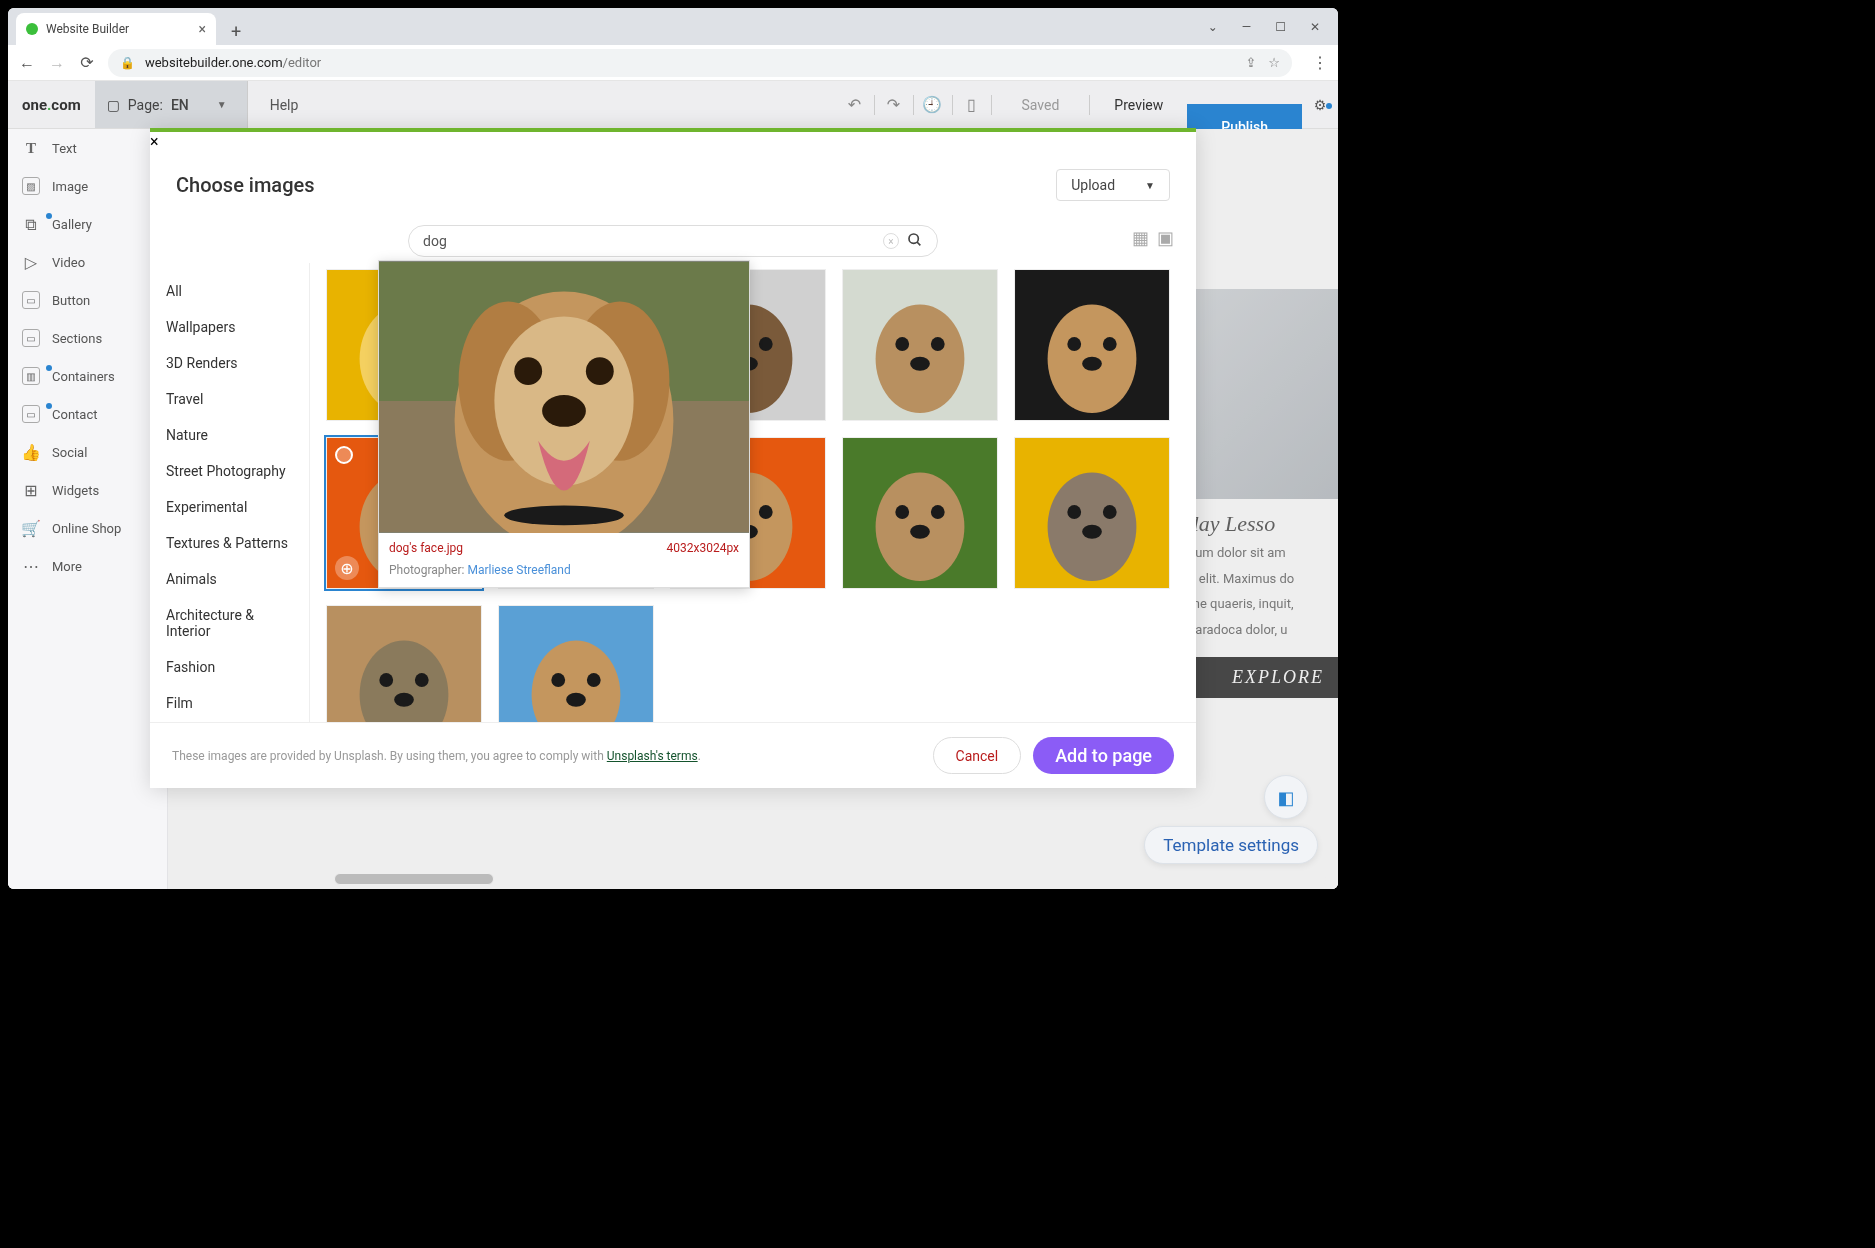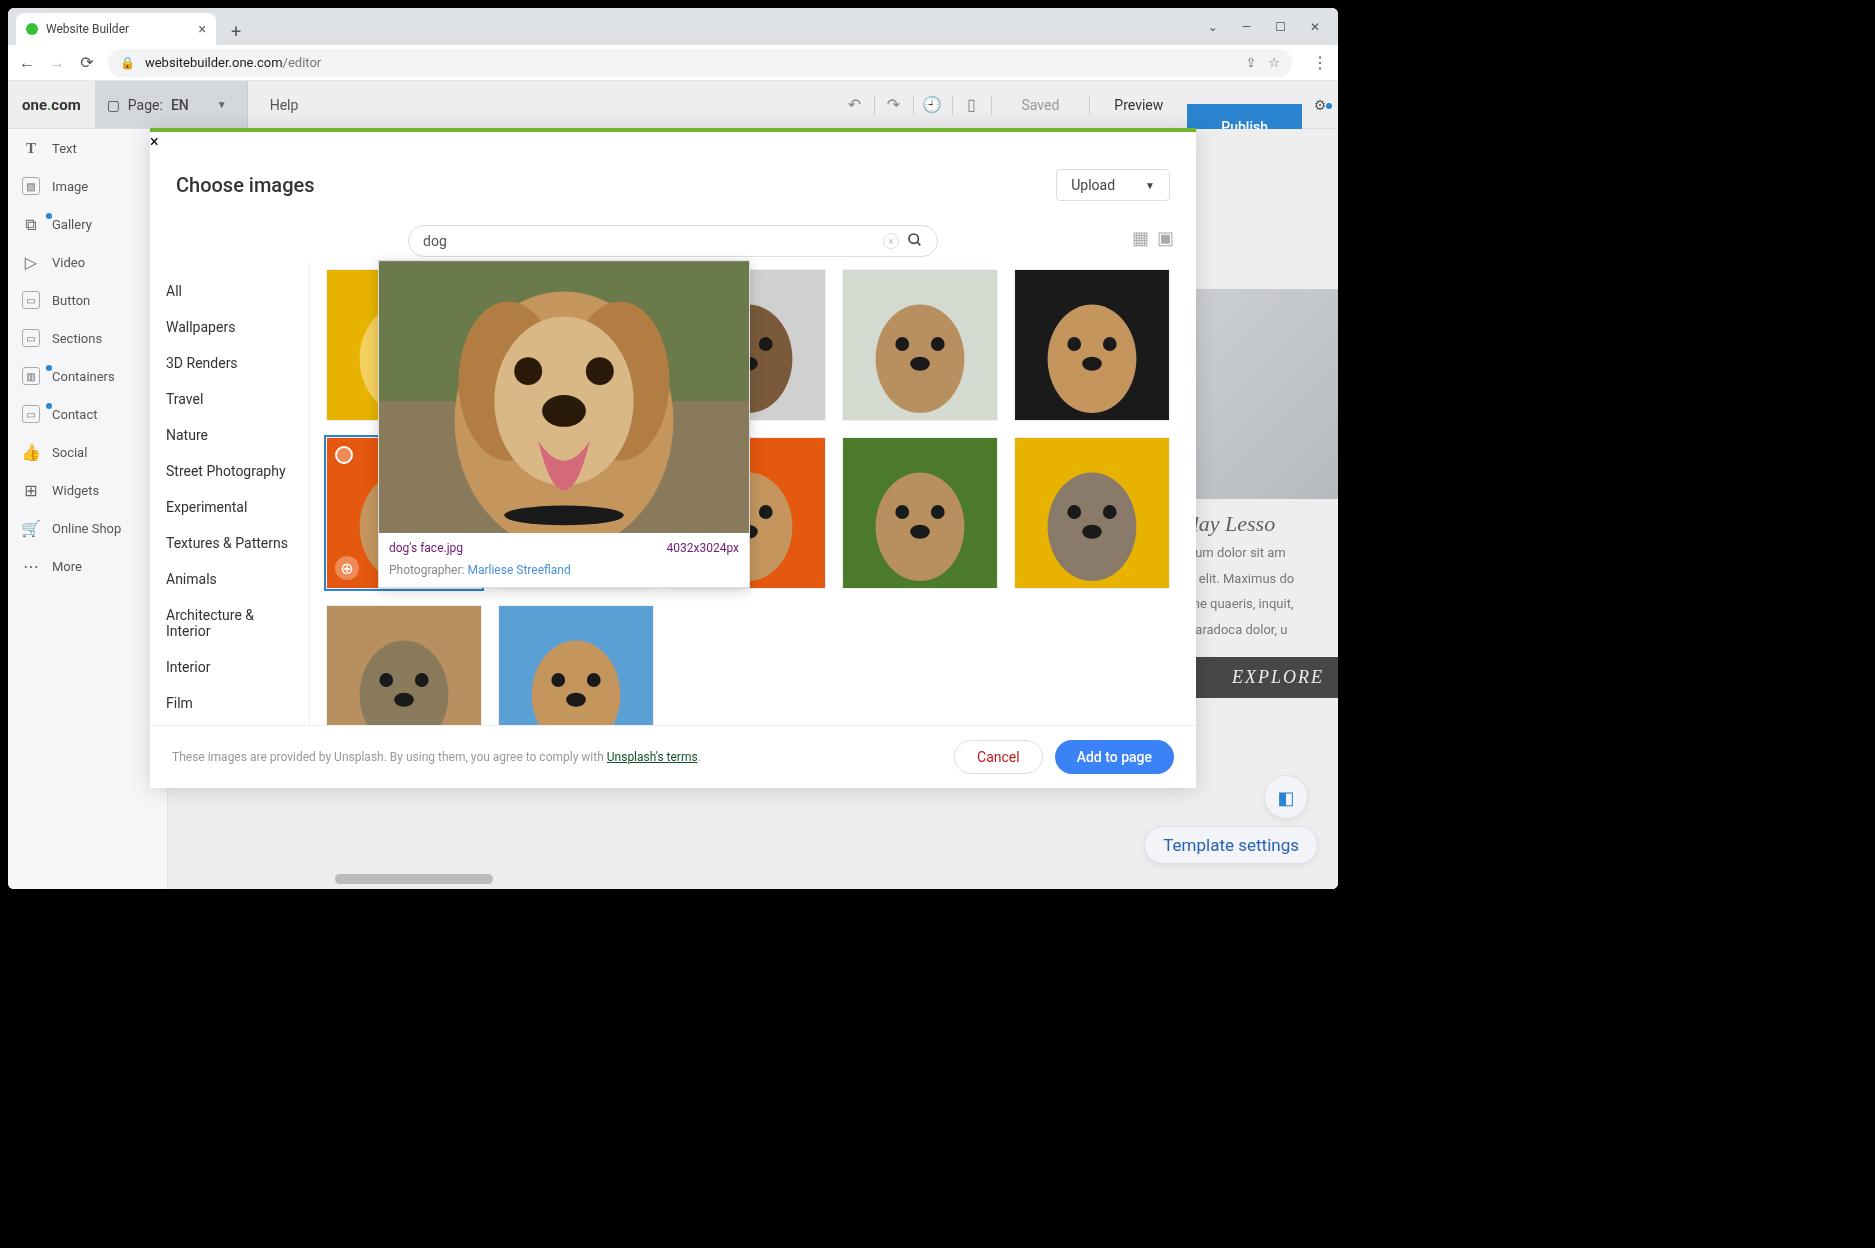--- a/index.html
+++ b/index.html
@@ -74,30 +74,30 @@
   .grid { flex:1; padding:6px 16px; overflow:auto; display:flex; flex-wrap:wrap; gap:16px; align-content:flex-start; }
   .thumb { width:156px; height:152px; border:1px solid #eee; display:flex; align-items:center; justify-content:center; overflow:hidden; position:relative; background:#f8f8f8; }
   .thumb svg { width:100%; height:100%; }
   .thumb.selected { outline:2px solid #2a84d0; }
   .thumb .badge-free { position:absolute; bottom:8px; right:8px; background:#2a84d0; color:#fff; font-size:11px; font-weight:bold; padding:3px 10px; border-radius:12px; }
   .thumb .zoom { position:absolute; bottom:8px; left:8px; width:24px; height:24px; background:rgba(255,255,255,0.3); border-radius:50%; display:flex; align-items:center; justify-content:center; color:#fff; }
   .thumb .checkcirc { position:absolute; top:8px; left:8px; width:18px; height:18px; border-radius:50%; border:2px solid #fff; background:rgba(255,255,255,0.3); }
   
   .preview-pop { position:absolute; left:370px; top:252px; width:372px; background:#fff; border:1px solid #ddd; box-shadow:0 3px 12px rgba(0,0,0,0.18); z-index:50; }
   .preview-pop .pimg { width:100%; height:272px; background:#888; }
-  .preview-pop .pmeta { padding:8px 10px; display:flex; justify-content:space-between; font-size:12px; color:#701a75; }
+  .preview-pop .pmeta { padding:8px 10px; display:flex; justify-content:space-between; font-size:12px; color:#b91c1c; }
   .preview-pop .pcred { padding:0 10px 10px; font-size:12px; color:#888; }
   .preview-pop .pcred a { color:#4a90d9; text-decoration:none; }
   
   .modalfoot { border-top:1px solid #eee; padding:14px 22px; display:flex; align-items:center; }
   .modalfoot .credit { font-size:12px; color:#999; }
   .modalfoot .credit a { color:#14532d; text-decoration:underline; }
   .modalfoot .btns { margin-left:auto; display:flex; gap:12px; }
   .btn-cancel { border:1px solid #ddd; background:#fff; border-radius:20px; padding:8px 22px; font-size:14px; color:#b91c1c; cursor:pointer; }
-  .btn-primary { border:none; background:#3b82f6; color:#fff; border-radius:20px; padding:8px 22px; font-size:14px; font-weight:500; cursor:pointer; }
+  .btn-primary { border:none; background:#8b5cf6; color:#fff; border-radius:20px; padding:8px 22px; font-size:18px; font-weight:500; cursor:pointer; }
 </style>
 </head>
 <body>
 
 <div class="frame">
 
   <div class="tabbar">
     <div class="tab">
       <div class="favicon"></div>
       <span>Website Builder</span>
@@ -262,21 +262,21 @@
           <div class="cat">All</div>
           <div class="cat">Wallpapers</div>
           <div class="cat">3D Renders</div>
           <div class="cat">Travel</div>
           <div class="cat">Nature</div>
           <div class="cat">Street Photography</div>
           <div class="cat">Experimental</div>
           <div class="cat">Textures &amp; Patterns</div>
           <div class="cat">Animals</div>
           <div class="cat">Architecture &amp; Interior</div>
-          <div class="cat">Interior</div>
+          <div class="cat">Fashion</div>
           <div class="cat">Film</div>
         </div>
       <div class="grid" id="grid">
           <div class="thumb">
             <svg viewBox="0 0 156 152">
               <rect width="156" height="152" fill="#e8b300"></rect>
               <ellipse cx="78" cy="90" rx="45" ry="55" fill="#f4d060"></ellipse>
               <ellipse cx="60" cy="75" rx="7" ry="7" fill="#1a1a1a"></ellipse>
               <ellipse cx="96" cy="75" rx="7" ry="7" fill="#1a1a1a"></ellipse>
               <ellipse cx="78" cy="95" rx="10" ry="7" fill="#1a1a1a"></ellipse>

